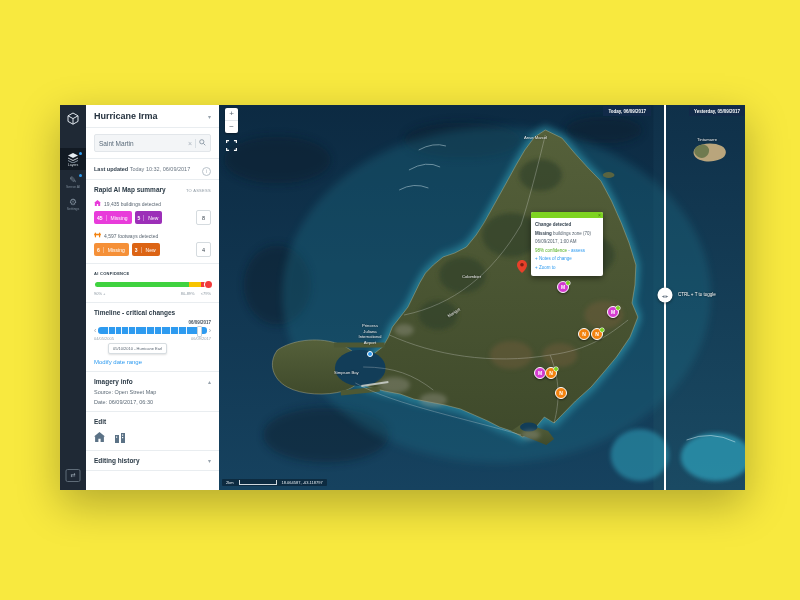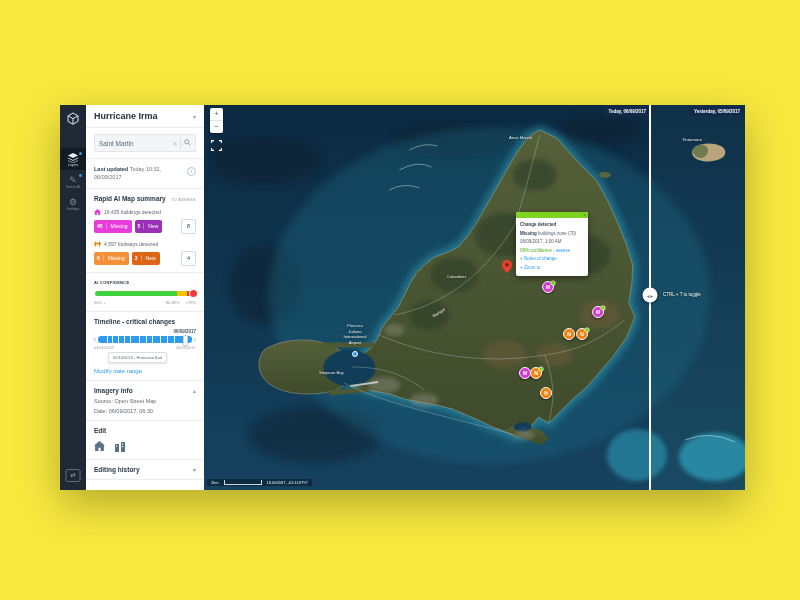--- a/index.html
+++ b/index.html
@@ -10,21 +10,21 @@
   .rail{width:26px;flex:none;background:#1F2935;position:relative;display:flex;flex-direction:column;align-items:stretch}
   .rail-logo{margin:7px auto 22px;width:14px;height:14px}
   .rail-item{position:relative;padding:5px 0 3px;text-align:center;color:#7d8b98;font-size:3.5px;cursor:pointer}
   .rail-item.active{background:#121a23;color:#cfd8df}
   .rail-item .glyph{display:block;font-size:9px;line-height:10px}
   .rail-item svg{display:block;margin:0 auto}
   .blue-dot{position:absolute;top:4px;right:4px;width:3px;height:3px;border-radius:50%;background:#2E9BF0}
   .rail-collapse{position:absolute;bottom:8px;left:50%;transform:translateX(-50%);width:13px;height:11px;border:1px solid #5f6c78;border-radius:2px;color:#9aa7b2;font-size:6px;line-height:10px;text-align:center;cursor:pointer}
 
   
-  .sidebar{width:118px;flex:none;background:#fff;color:#42505c;font-size:6px;overflow:hidden}
+  .sidebar{width:133px;flex:none;background:#fff;color:#42505c;font-size:6px;overflow:hidden}
   .sec{padding:6px 8px;border-bottom:1px solid #e9edf0;position:relative}
   .title-row{display:flex;align-items:center;justify-content:space-between}
   .proj-title{font-size:9px;font-weight:bold;color:#24313e}
   .chev{color:#98a3ad;font-size:6px}
   .search-box{height:16px;background:#f3f5f7;border:1px solid #e2e6ea;border-radius:2px;display:flex;align-items:center;padding:0 4px;gap:3px}
   .search-box .val{flex:1;font-size:6.5px;color:#5b6b7a}
   .xicon{color:#aab4bd;font-size:7px;line-height:1;cursor:pointer}
   .vsep{width:1px;height:9px;background:#d9dfe4}
   .lu-line{font-size:5.5px;color:#6a7682;padding-right:10px;line-height:1.5}
   .lu-line b{color:#33414e}

